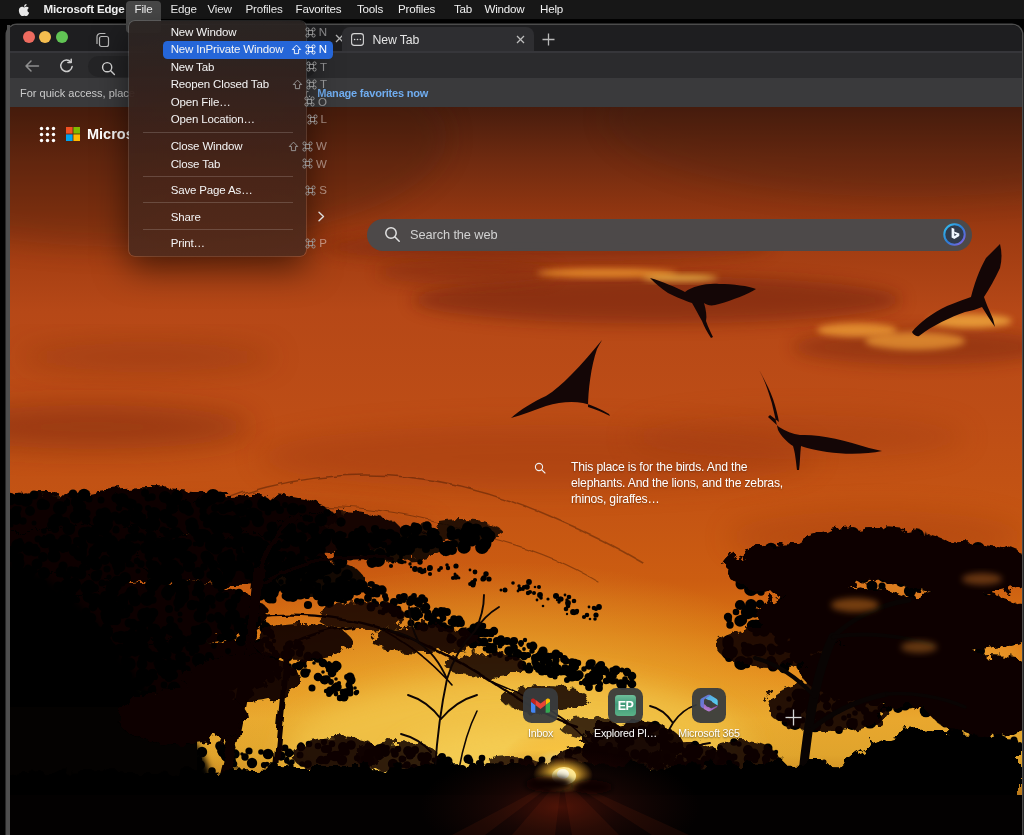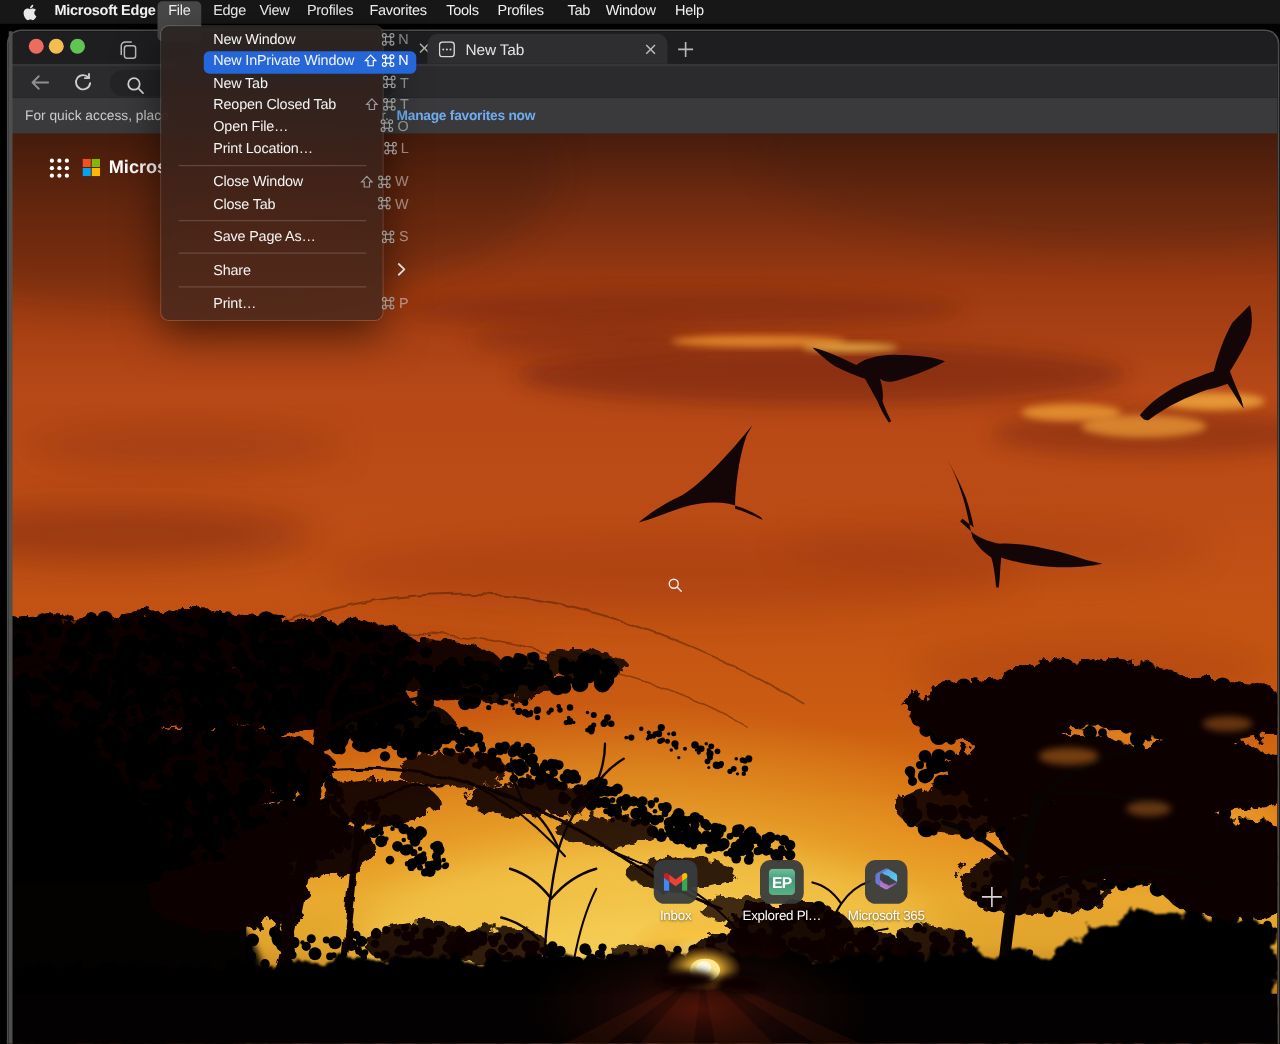--- a/index.html
+++ b/index.html
@@ -3236,21 +3236,41 @@
           </g>
 </svg>
       <svg class="abs" style="left:59px;top:20px" width="14" height="14" viewBox="0 0 14 14">
 <rect x="0" y="0" width="6.6" height="6.6" fill="#f25022"></rect>
           <rect x="7.4" y="0" width="6.6" height="6.6" fill="#7fba00"></rect>
 <rect x="0" y="7.4" width="6.6" height="6.6" fill="#00a4ef"></rect>
           <rect x="7.4" y="7.4" width="6.6" height="6.6" fill="#ffb900"></rect>
 </svg>
       <div class="abs" style="left:80px;top:19px;font-size:14.5px;font-weight:bold;color:#fff;width:42px;overflow:hidden;white-space:nowrap">Microsoft Start</div>
 
-
+      <div id="searchpill">
+        <svg width="17" height="17" viewBox="0 0 17 17" style="position:absolute;left:17px;top:7px">
+          <circle cx="7" cy="7" r="5.2" fill="none" stroke="#e2e2e2" stroke-width="1.5"></circle>
+          <line x1="11" y1="11" x2="15.2" y2="15.2" stroke="#e2e2e2" stroke-width="1.5" stroke-linecap="round"></line>
+        </svg>
+        <div class="ph">Search the web</div>
+        <svg class="abs" style="right:6px;top:4px" width="23" height="23" viewBox="0 0 23 23">
+<defs>
+              <linearGradient id="bgr" x1="0" y1="0" x2="1" y2="1">
+                <stop offset="0" stop-color="#35c3f3"></stop>
+                <stop offset="0.5" stop-color="#2b7cd3"></stop>
+                <stop offset="1" stop-color="#8a5fe3"></stop>
+              </linearGradient>
+            </defs>
+<circle cx="11.5" cy="11.5" r="10.2" fill="#1c2f4e" opacity="0.55"></circle>
+<circle cx="11.5" cy="11.5" r="10.2" fill="none" stroke="url(#bgr)" stroke-width="2"></circle>
+<path d="M8.6 4.8 L11.3 5.8 V12.9 L13.9 11.7 L11.9 10.8 L11.0 8.5 L16.3 10.4 V13.1 L11.3 16.0 L8.6 14.4 Z" fill="#eef6ff"></path>
+</svg>
+      </div>
+
+      <div id="ntptext">This place is for the birds. And the<br>elephants. And the lions, and the zebras,<br>rhinos, giraffes…</div>
       <svg width="13" height="13" viewBox="0 0 13 13" style="position:absolute;left:527px;top:355px">
         <circle cx="5" cy="5" r="3.6" fill="none" stroke="#f0f0f0" stroke-width="1.1"></circle>
         <line x1="7.8" y1="7.8" x2="11" y2="11" stroke="#f0f0f0" stroke-width="1.1" stroke-linecap="round"></line>
       </svg>
 
       <div class="quick" style="left:583.5px">
         <div class="ic" id="ic-ep">
             <svg width="21" height="21" viewBox="0 0 21 21" style="position:absolute;left:6.7px;top:7px">
 <defs>
                 <linearGradient id="epg" x1="0" y1="0" x2="0" y2="1">
@@ -3434,21 +3454,21 @@
             <g fill="none" stroke="#9b9b9b" stroke-width="1">
               <rect x="3.7" y="3.7" width="4.6" height="4.6"></rect>
               <circle cx="2.7" cy="2.7" r="1.7"></circle>
               <circle cx="9.3" cy="2.7" r="1.7"></circle>
               <circle cx="2.7" cy="9.3" r="1.7"></circle>
               <circle cx="9.3" cy="9.3" r="1.7"></circle>
             </g>
           </svg> O</span>
       </div>
     <div class="row" style="top:90px">
-        <span class="lbl">Print Location…</span>
+        <span class="lbl">Open Location…</span>
         <span class="sc"><svg width="11" height="11" viewBox="0 0 12 12">
             <g fill="none" stroke="#9b9b9b" stroke-width="1">
               <rect x="3.7" y="3.7" width="4.6" height="4.6"></rect>
               <circle cx="2.7" cy="2.7" r="1.7"></circle>
               <circle cx="9.3" cy="2.7" r="1.7"></circle>
               <circle cx="2.7" cy="9.3" r="1.7"></circle>
               <circle cx="9.3" cy="9.3" r="1.7"></circle>
             </g>
           </svg> L</span>
       </div>

